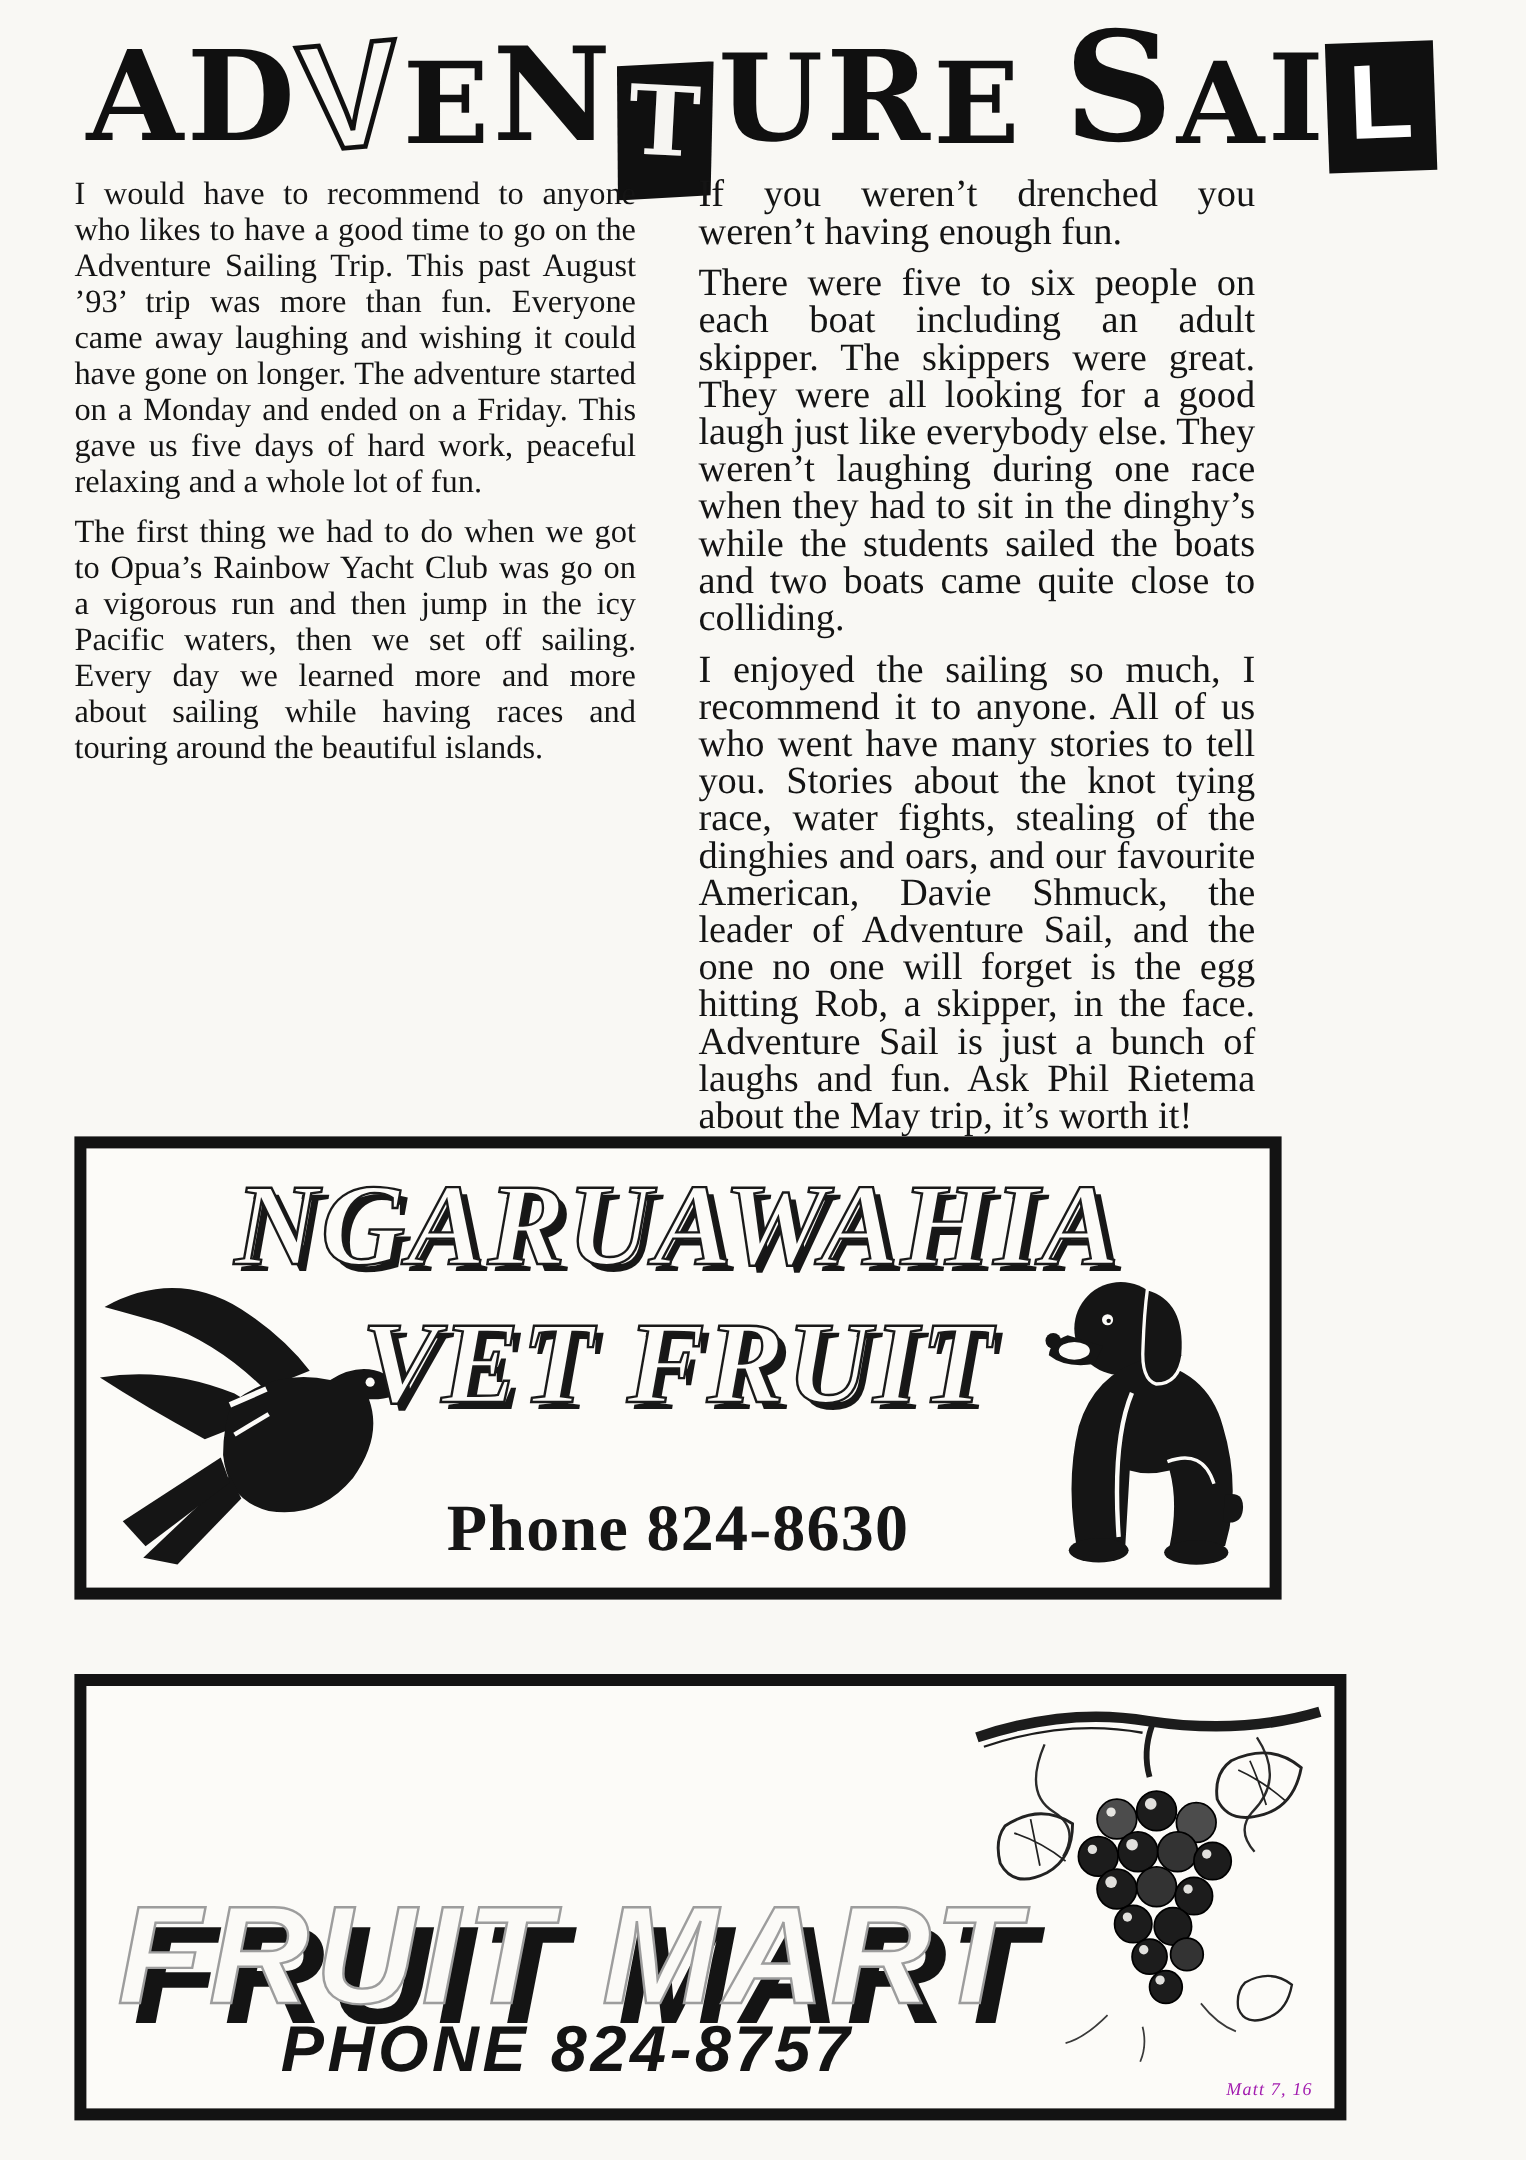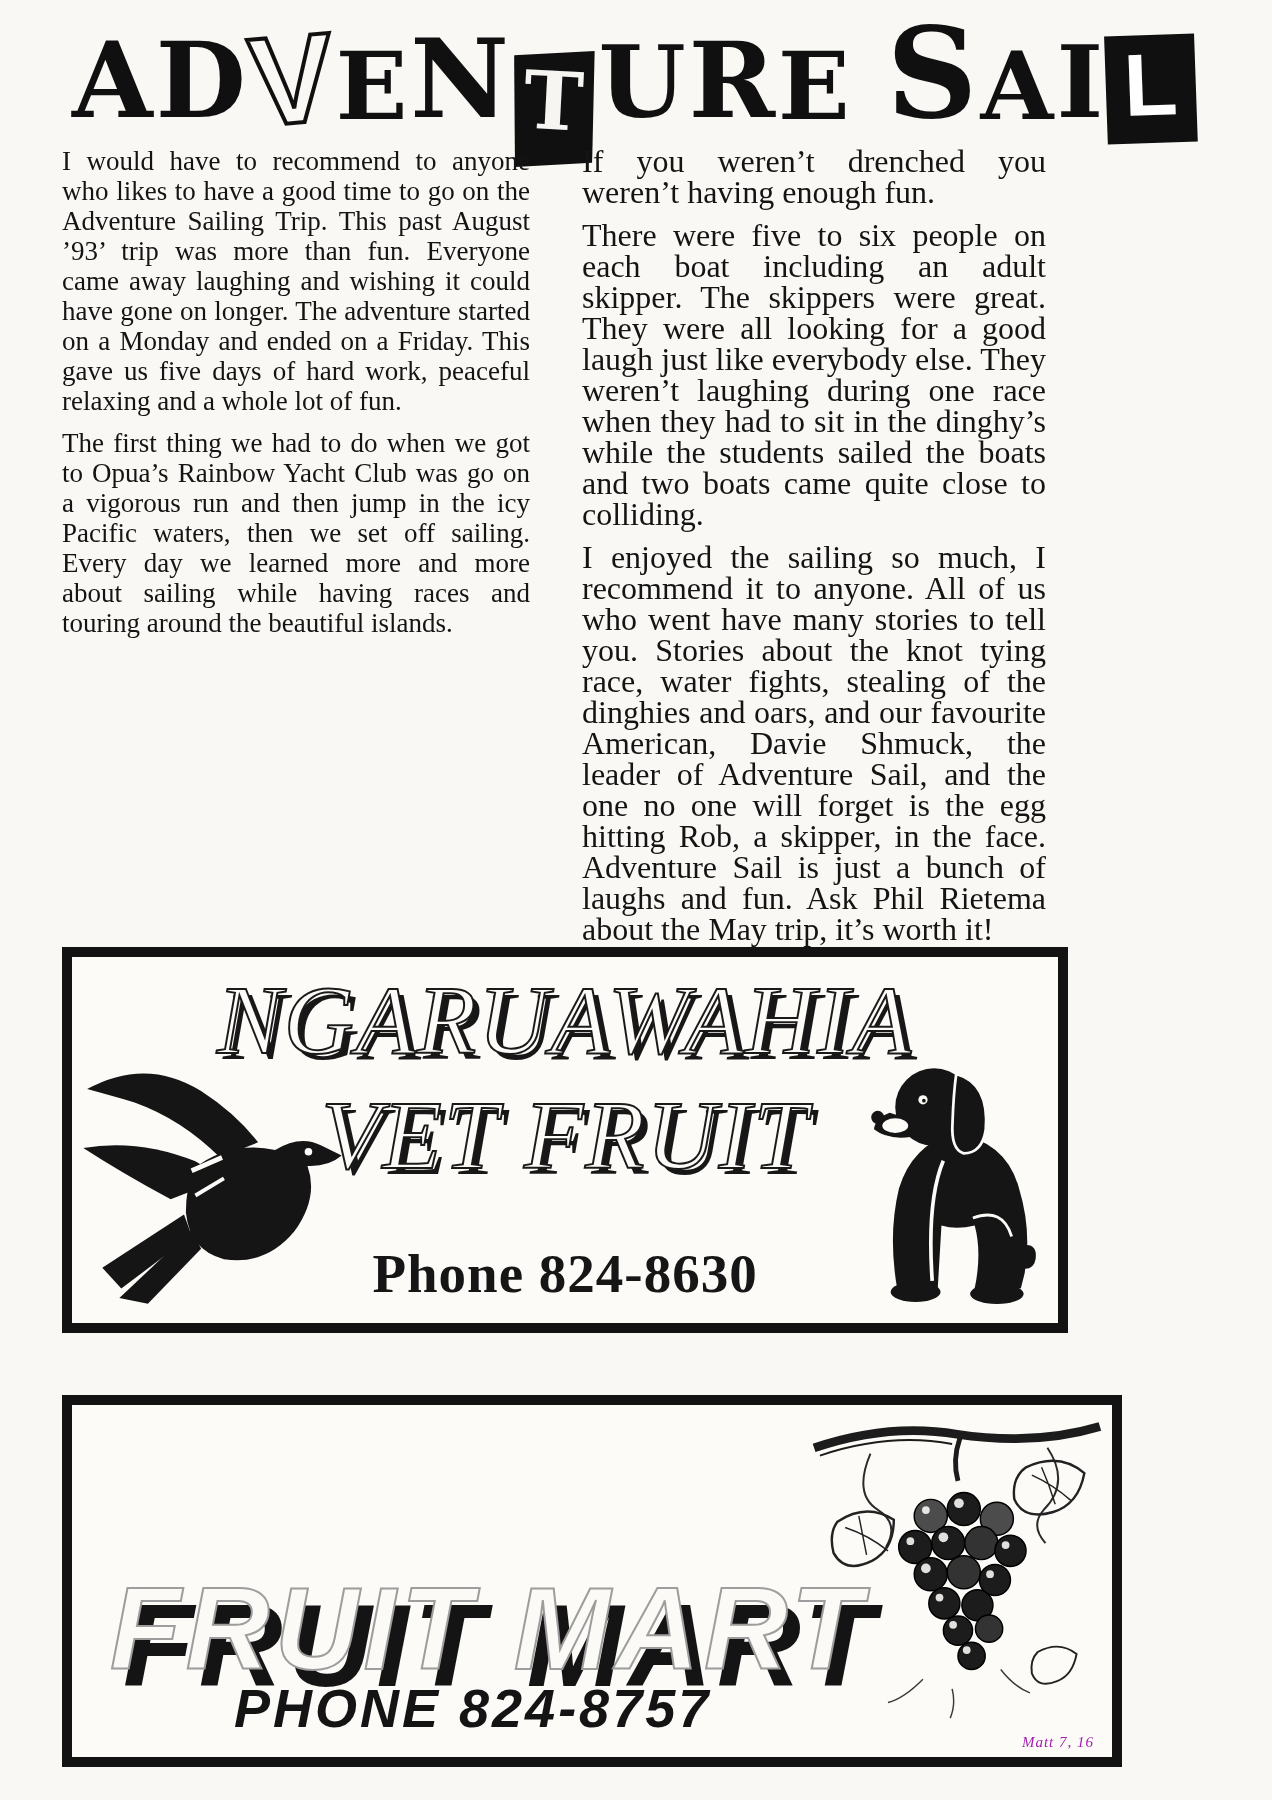--- a/index.html
+++ b/index.html
@@ -47,21 +47,21 @@
   .col p{margin:0 0 12px;text-align:justify;text-justify:inter-word;}
   .col p.byline{margin-top:6px;text-align:left;}
 
   
   .vet-ad{
     position:absolute;left:62px;top:947px;width:1006px;height:386px;
     border:10px solid #131313;background:#fcfbf8;box-sizing:border-box;
   }
   .vet-name{
     position:relative;z-index:2;text-align:center;
-    font-family:"Liberation Serif",serif;font-style:italic;font-weight:400;
+    font-family:"Liberation Serif",serif;font-style:italic;font-weight:700;
     color:#fcfbf8;-webkit-text-stroke:2px #1a1a1a;text-shadow:6px 6px 0 #171717;
     letter-spacing:2px;
   }
   .vet-line1{font-size:97px;margin-top:8px;}
   .vet-line2{font-size:97px;margin-top:4px;}
   .vet-phone{
     position:absolute;z-index:2;left:0;right:0;bottom:18px;text-align:center;
     font-family:"Liberation Serif",serif;font-weight:700;
     font-size:55px;color:#161616;letter-spacing:1px;
   }
@@ -73,21 +73,21 @@
     position:absolute;left:62px;top:1395px;width:1060px;height:372px;
     border:10px solid #131313;background:#fcfbf8;box-sizing:border-box;
   }
   .fruit-name{
     position:absolute;z-index:2;
     font-family:"Liberation Sans",sans-serif;font-weight:700;font-style:italic;
     color:#fbfaf7;-webkit-text-stroke:2px #9d9d9d;text-shadow:13px 17px 0 #141414;
     letter-spacing:5px;line-height:1;white-space:nowrap;
   }
   .fruit-line1{left:122px;top:22px;font-size:116px;}
-  .fruit-line2{left:38px;top:166px;font-size:116px;font-style:italic;}
+  .fruit-line2{left:26px;top:166px;font-size:116px;font-style:italic;}
   .fruit-phone{
     position:absolute;z-index:2;left:162px;top:272px;
     font-family:"Liberation Sans",sans-serif;font-weight:700;font-style:italic;
     font-size:54px;color:#141414;letter-spacing:3px;white-space:nowrap;
   }
   .grapes{position:absolute;right:4px;top:2px;width:302px;height:350px;z-index:1;}
   .scripture{
     position:absolute;z-index:3;right:18px;bottom:6px;
     font-family:"Liberation Serif",serif;font-style:italic;
     font-size:15px;color:#a21caf;letter-spacing:1px;

